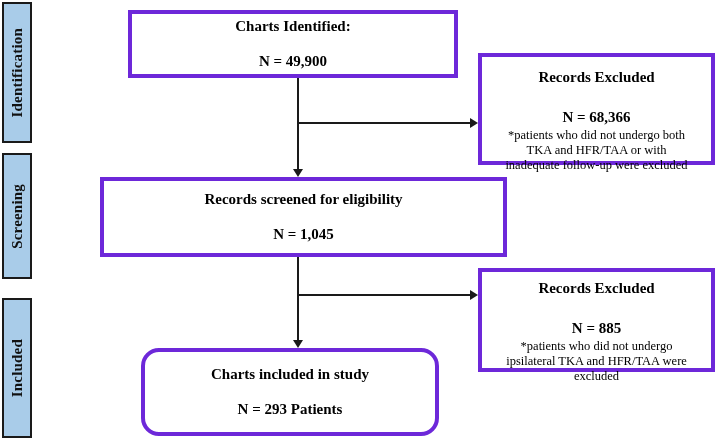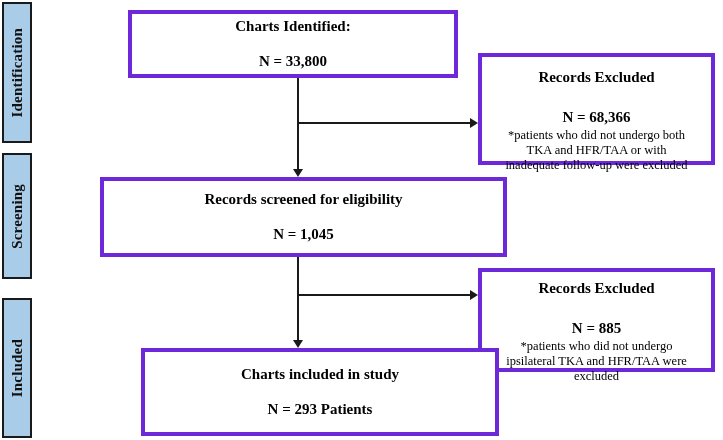--- a/index.html
+++ b/index.html
@@ -108,41 +108,41 @@
   <div class="stage-label" style="left:2px; top:153px; width:30px; height:126px;">
     <span>Screening</span>
   </div>
 
   <div class="stage-label" style="left:2px; top:298px; width:30px; height:140px;">
     <span>Included</span>
   </div>
 
   <div class="flow-box" style="left:128px; top:10px; width:330px; height:68px;">
     <div class="line-major">Charts Identified:</div>
-    <div class="line-major spaced">N = 33,800</div>
+    <div class="line-major spaced">N = 49,900</div>
   </div>
 
   <div class="flow-box excl-box" style="left:478px; top:53px; width:237px; height:112px;">
     <div class="line-major">Records Excluded</div>
     <div class="line-major">N = 68,366</div>
     <div class="line-minor">*patients who did not undergo both TKA and HFR/TAA or with inadequate follow-up were excluded</div>
   </div>
 
   <div class="flow-box" style="left:100px; top:177px; width:407px; height:80px;">
     <div class="line-major">Records screened for eligibility</div>
     <div class="line-major spaced">N = 1,045</div>
   </div>
 
   <div class="flow-box excl-box" style="left:478px; top:268px; width:237px; height:104px;">
     <div class="line-major">Records Excluded</div>
     <div class="line-major">N = 885</div>
     <div class="line-minor">*patients who did not undergo ipsilateral TKA and HFR/TAA were excluded</div>
   </div>
 
-  <div class="flow-box" style="left:141px; top:348px; width:358px; height:88px;">
+  <div class="flow-box" style="left:141px; top:348px; width:298px; height:88px;border-radius:18px;">
     <div class="line-major">Charts included in study</div>
     <div class="line-major spaced">N = 293 Patients</div>
   </div>
 
   <div class="conn conn-v" style="left:297px; top:78px; height:91px;"></div>
   <div class="arrowhead-down" style="left:293px; top:169px;"></div>
 
   <div class="conn conn-h" style="left:297px; top:122px; width:173px;"></div>
   <div class="arrowhead-right" style="left:470px; top:118px;"></div>
 

